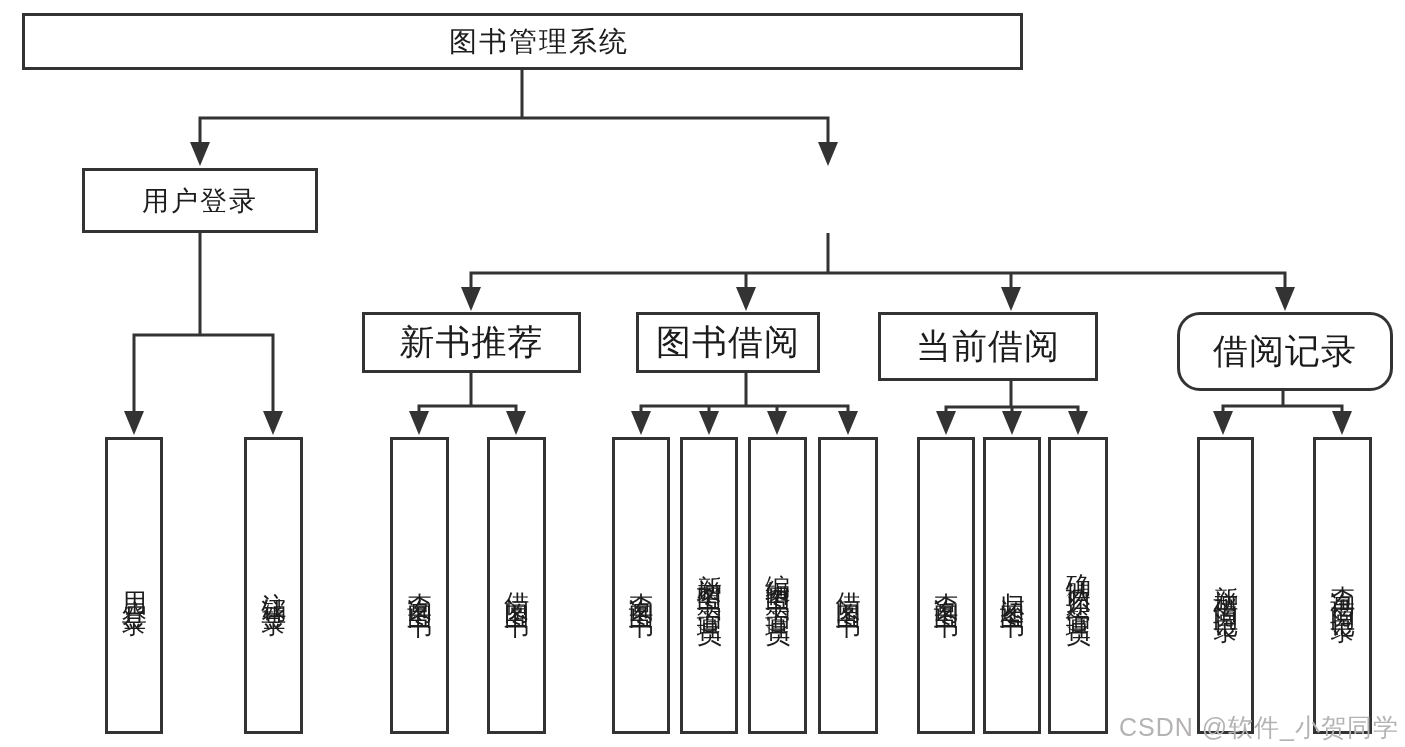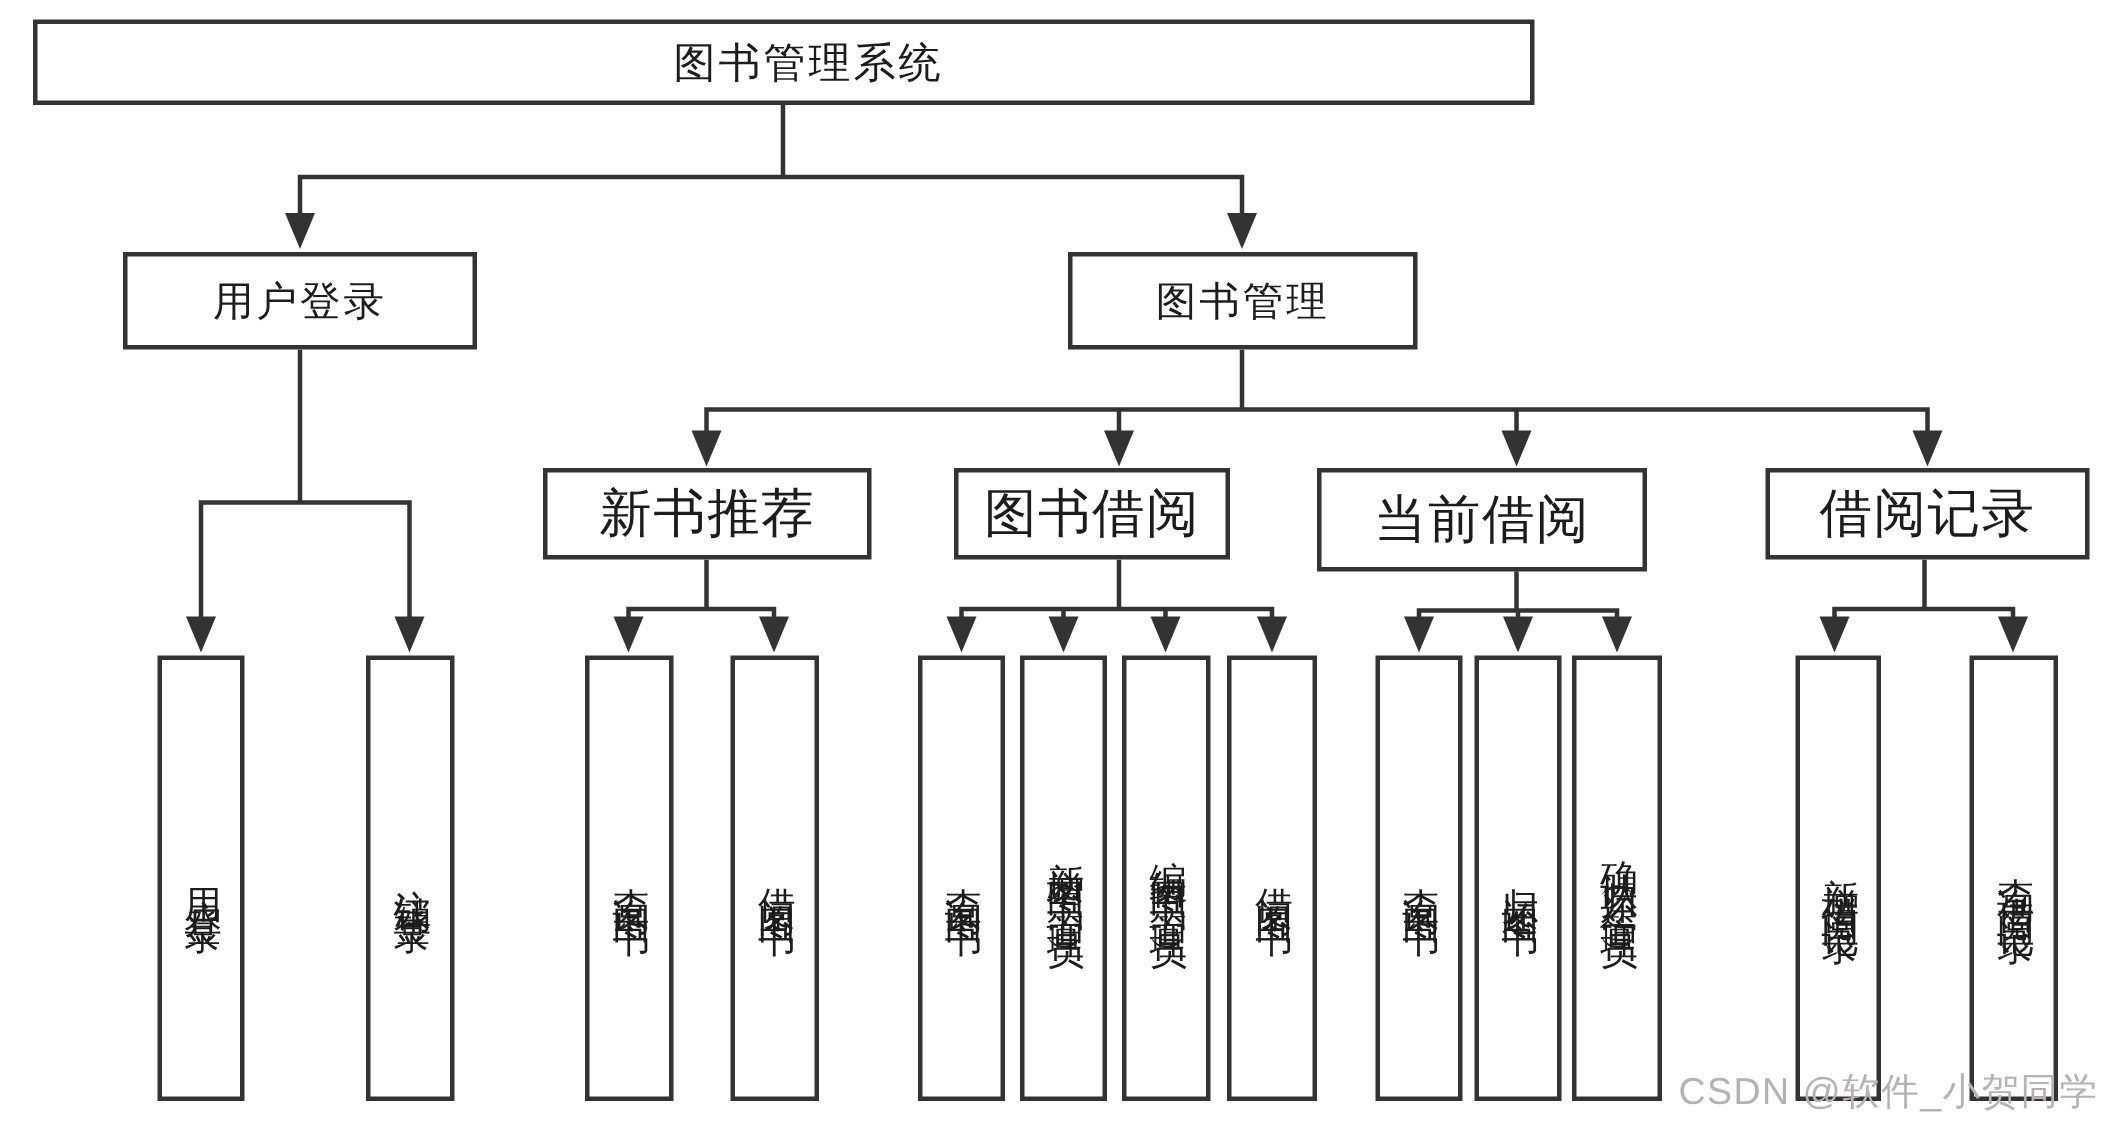--- a/index.html
+++ b/index.html
@@ -99,34 +99,31 @@
     </g>
   </svg>
 
   <div class="box h1box" style="left:22px; top:13px; width:1001px; height:57px;">
     <span>图书管理系统</span>
   </div>
 
   <div class="box h2box" style="left:82px; top:168px; width:236px; height:65px;">
     <span>用户登录</span>
   </div>
-  <div class="box h2box" style="left:712px; top:168px; width:233px; height:65px;">
-    <span>图书管理</span>
-  </div>
 
   <div class="box h3box" style="left:362px; top:312px; width:219px; height:61px;">
     <span>新书推荐</span>
   </div>
   <div class="box h3box" style="left:636px; top:312px; width:184px; height:61px;">
     <span>图书借阅</span>
   </div>
   <div class="box h3box" style="left:878px; top:312px; width:220px; height:69px;align-items:center;">
     <span>当前借阅</span>
   </div>
-  <div class="box h3box" style="left:1177px; top:312px; width:216px; height:61px;">
+  <div class="box h3box" style="left:1177px; top:312px; width:216px; height:79px;border-radius:23px;">
     <span>借阅记录</span>
   </div>
 
   <div class="vbox" style="left:105px; width:58px;">
     <span>用户登录</span>
   </div>
   <div class="vbox" style="left:244px; width:59px;">
     <span>注销登录</span>
   </div>
 

